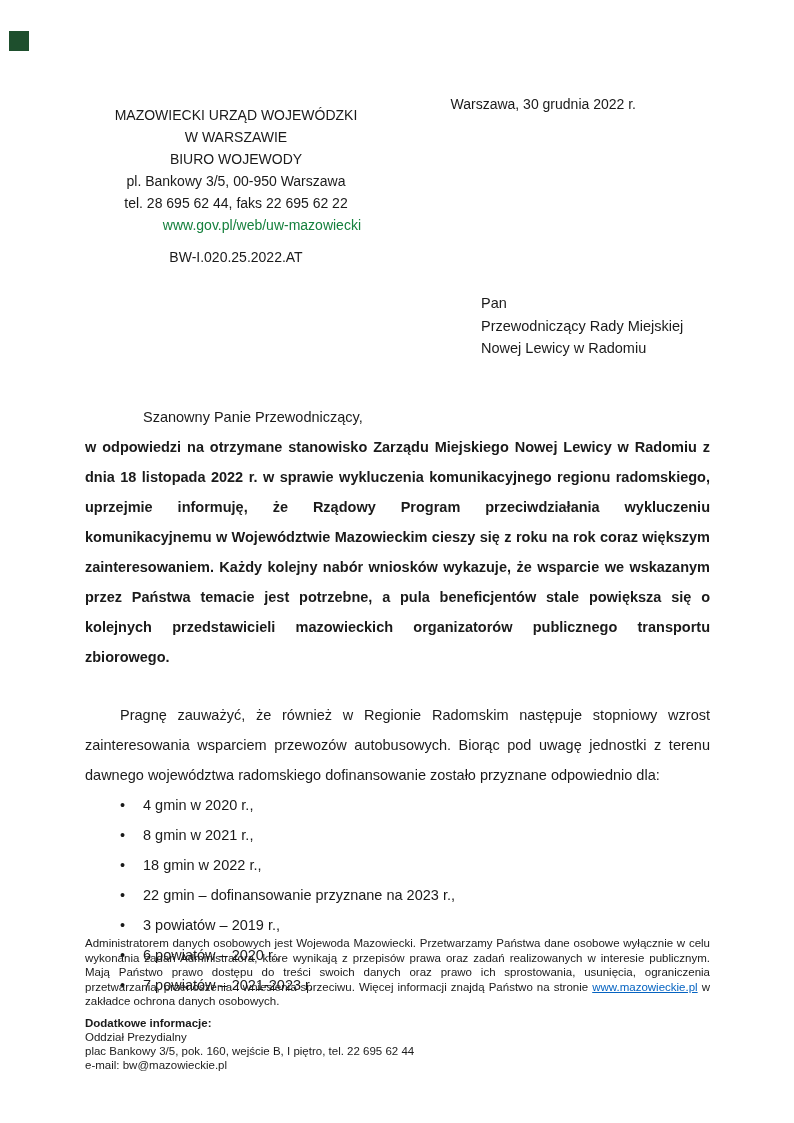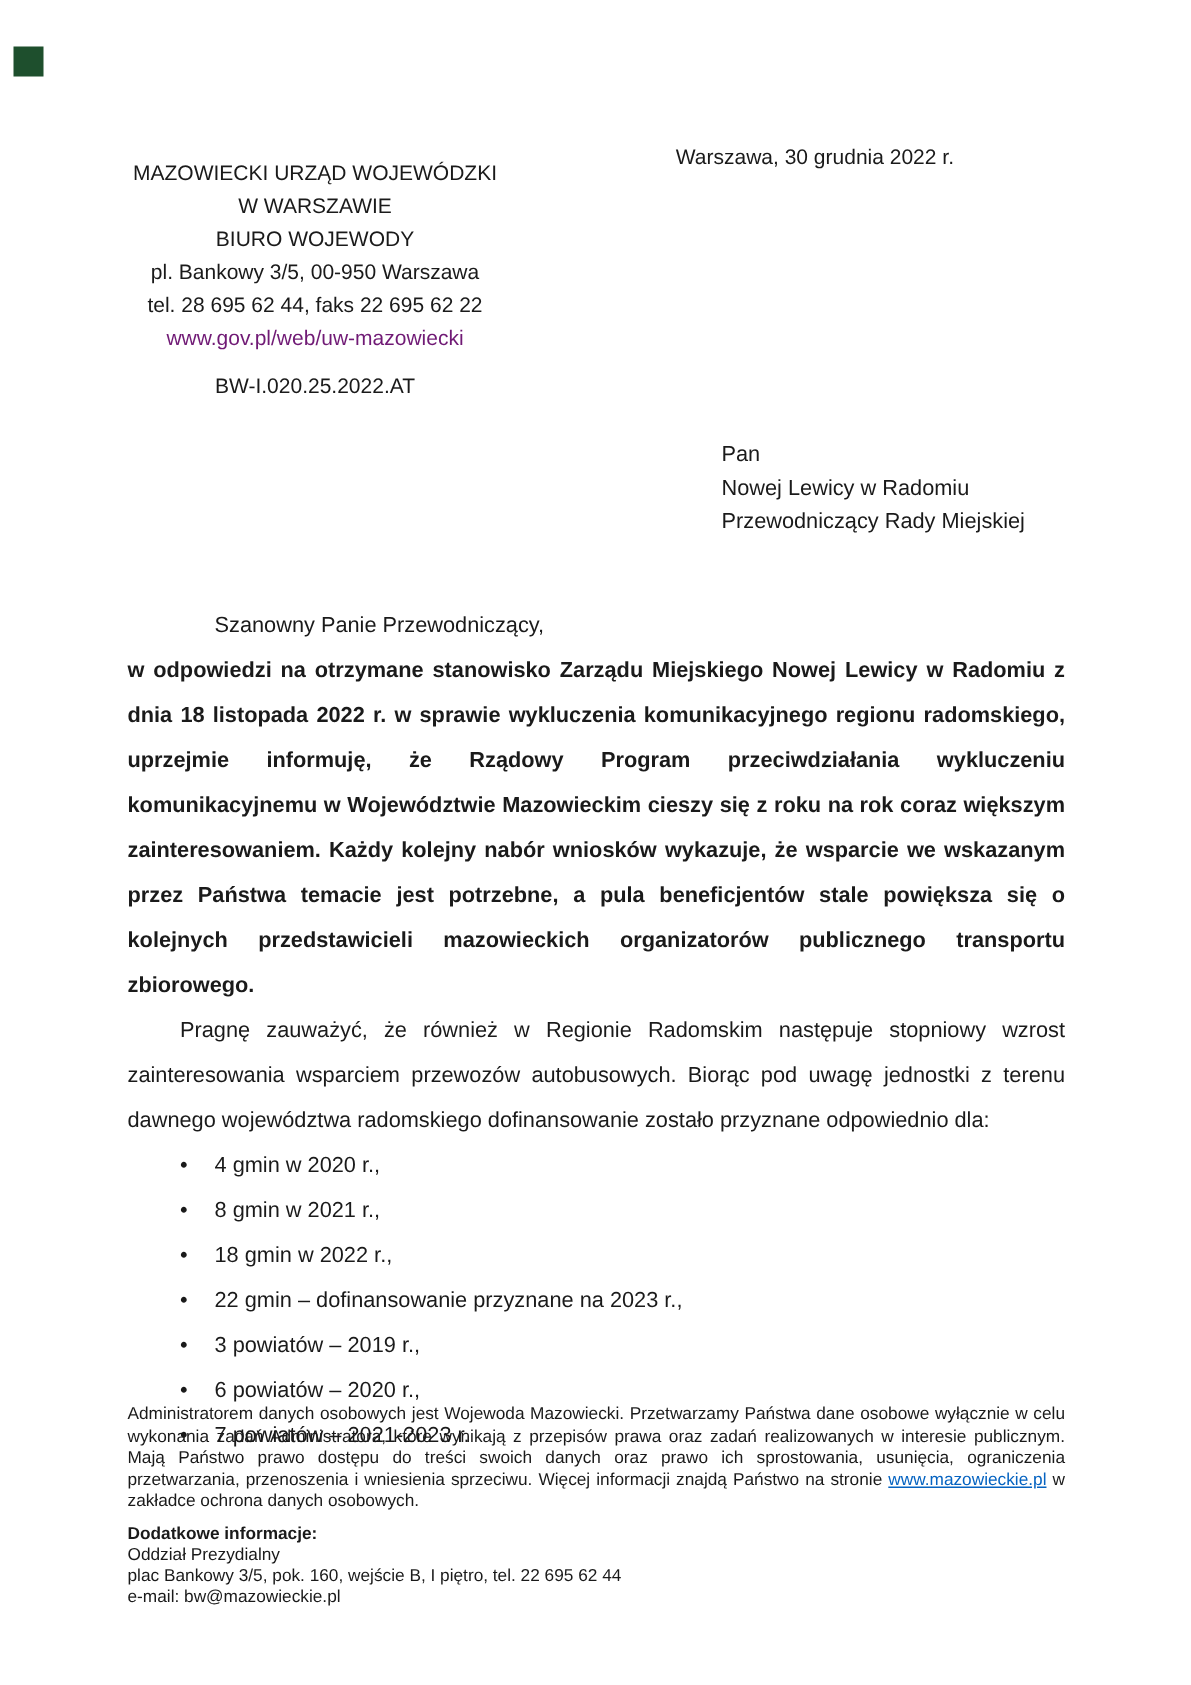--- a/index.html
+++ b/index.html
@@ -34,21 +34,21 @@
     position: absolute;
     top: 0;
     right: 0;
     font-size: 14px;
     line-height: 18px;
     white-space: nowrap;
   }
   .office-block {
     position: absolute;
     top: 9px;
-    left: 0;
+    left: 26px;
     width: 250px;
     text-align: center;
     font-size: 14px;
     line-height: 22px;
   }
   .office-website {
     display: block;
     text-decoration: none;
     cursor: pointer;
     line-height: 22px;
@@ -69,21 +69,21 @@
   .body-block {
     position: absolute;
     top: 402px;
     left: 85px;
     width: 625px;
     font-size: 14.5px;
     line-height: 30px;
   }
   .salutation { padding-left: 58px; }
   .para-1 { text-align: justify; font-weight: bold; }
-  .para-2 { text-align: justify; text-indent: 35px; }
+  .para-2 { text-align: justify; text-indent: 35px; margin-top: 28px; }
   .bullet-list { }
   .bullet-item {
     position: relative;
     padding-left: 58px;
   }
   .bullet-item::before {
     content: "\2022";
     position: absolute;
     left: 35px;
     top: 0;
@@ -122,29 +122,29 @@
     <div class="date-line">Warszawa, 30 grudnia 2022 r.</div>
 
     <div class="office-block">
       <div>
           <div class="office-line">MAZOWIECKI URZĄD WOJEWÓDZKI</div>
           <div class="office-line">W WARSZAWIE</div>
           <div class="office-line">BIURO WOJEWODY</div>
           <div class="office-line">pl. Bankowy 3/5, 00-950 Warszawa</div>
           <div class="office-line">tel. 28 695 62 44, faks 22 695 62 22</div>
         </div>
-      <span class="office-website" style="color: #701a75;">www.gov.pl/web/uw-mazowiecki</span>
+      <span class="office-website" style="color: #15803d; text-align: right;">www.gov.pl/web/uw-mazowiecki</span>
       <div class="reference-number">BW-I.020.25.2022.AT</div>
     </div>
   </div>
 
   <div class="recipient-block">
       <div class="recipient-line">Pan</div>
+      <div class="recipient-line">Przewodniczący Rady Miejskiej</div>
       <div class="recipient-line">Nowej Lewicy w Radomiu</div>
-      <div class="recipient-line">Przewodniczący Rady Miejskiej</div>
     </div>
 
   <div class="body-block">
     <div class="salutation">Szanowny Panie Przewodniczący,</div>
     <div class="para-1">w odpowiedzi na otrzymane stanowisko Zarządu Miejskiego Nowej Lewicy w Radomiu z dnia 18 listopada 2022 r. w sprawie wykluczenia komunikacyjnego regionu radomskiego, uprzejmie informuję, że Rządowy Program przeciwdziałania wykluczeniu komunikacyjnemu w Województwie Mazowieckim cieszy się z roku na rok coraz większym zainteresowaniem. Każdy kolejny nabór wniosków wykazuje, że wsparcie we wskazanym przez Państwa temacie jest potrzebne, a pula beneficjentów stale powiększa się o kolejnych przedstawicieli mazowieckich organizatorów publicznego transportu zbiorowego.</div>
     <div class="para-2">Pragnę zauważyć, że również w Regionie Radomskim następuje stopniowy wzrost zainteresowania wsparciem przewozów autobusowych. Biorąc pod uwagę jednostki z terenu dawnego województwa radomskiego dofinansowanie zostało przyznane odpowiednio dla:</div>
     <div class="bullet-list">
         <div class="bullet-item">4 gmin w 2020 r.,</div>
         <div class="bullet-item">8 gmin w 2021 r.,</div>
         <div class="bullet-item">18 gmin w 2022 r.,</div>

